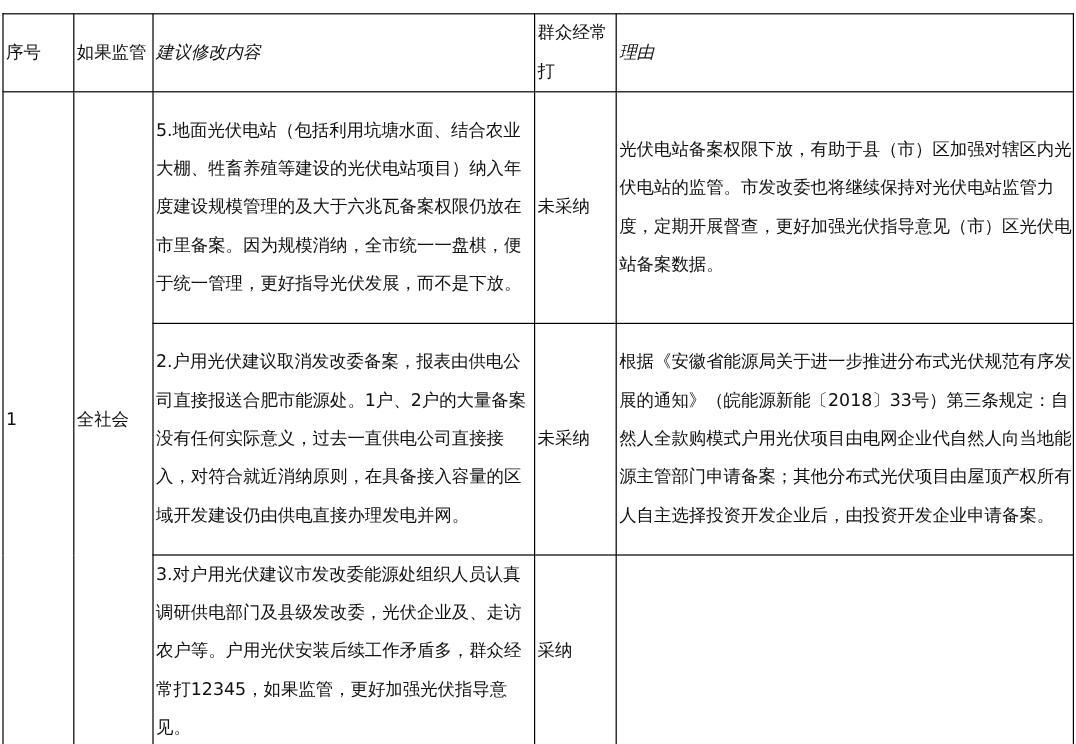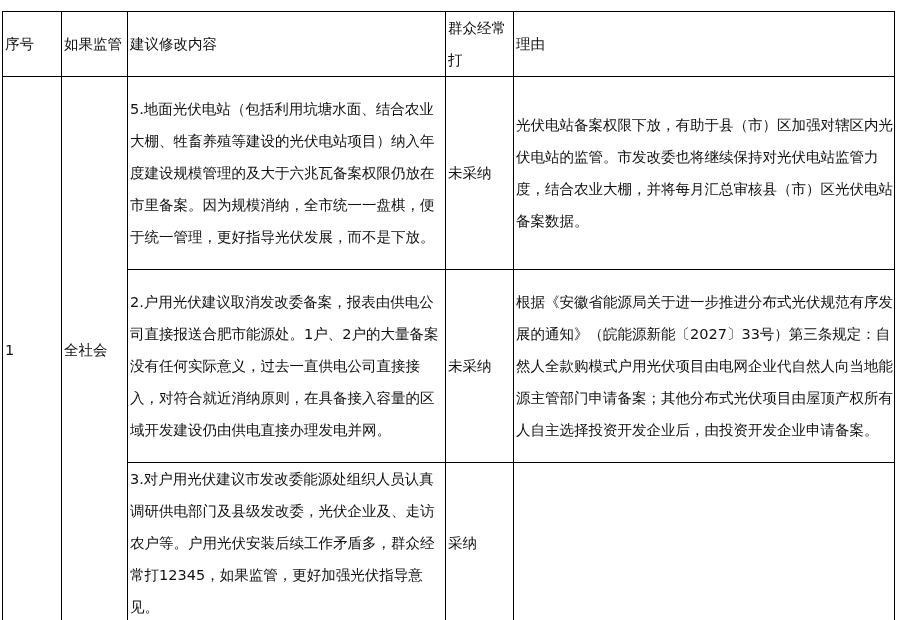--- a/index.html
+++ b/index.html
@@ -8,21 +8,21 @@
   table.doc { position: absolute; left: 2px; top: 11px; border-collapse: collapse;
               table-layout: fixed; width: 892px; }
   table.doc td, table.doc th { border: 1px solid #000; padding: 0 0 0 2px; font-weight: normal;
               font-size: 14.5px; line-height: 32px; vertical-align: middle; text-align: left;
               word-break: break-all; overflow: hidden; }
   col.c1 { width: 59px; } col.c2 { width: 66px; } col.c3 { width: 318px; }
   col.c4 { width: 68px; } col.c5 { width: 381px; }
   tr.hdr { height: 65px; }
   th.h-seq { vertical-align: bottom; text-align: center; line-height: 28px; padding-bottom: 2px; }
   th.h-unit { vertical-align: top; line-height: 30px; padding-left: 0; }
-  th.h-center { vertical-align: top; text-align: center; line-height: 30px; }
+  th.h-center { vertical-align: top; text-align: center; line-height: 30px; font-style: italic; }
   th.h-adopt { vertical-align: top; line-height: 30px; padding-left: 0; }
   tr.r1 { height: 193px; } tr.r2 { height: 193px; padding-left: 16px; } tr.r3 { height: 160px; }
   td.content { vertical-align: top; padding: 6px 2px 0 2px; }
   td.reason { vertical-align: top; padding: 6px 2px 0 2px; }
   td.status { padding-left: 0; }
 </style>
 </head>
 <body>
 
 <table class="doc">
@@ -39,26 +39,26 @@
     <th class="h-unit">如果监管</th>
     <th class="h-center">建议修改内容</th>
     <th class="h-adopt">群众经常打</th>
     <th class="h-center">理由</th>
   </tr>
   <tr class="r1">
     <td rowspan="3">1</td>
     <td rowspan="3">全社会</td>
     <td class="content">5.地面光伏电站（包括利用坑塘水面、结合农业大棚、牲畜养殖等建设的光伏电站项目）纳入年度建设规模管理的及大于六兆瓦备案权限仍放在市里备案。因为规模消纳，全市统一一盘棋，便于统一管理，更好指导光伏发展，而不是下放。</td>
     <td class="status">未采纳</td>
-    <td class="reason">光伏电站备案权限下放，有助于县（市）区加强对辖区内光伏电站的监管。市发改委也将继续保持对光伏电站监管力度，结合农业大棚，并将每月汇总审核县（市）区光伏电站备案数据。</td>
+    <td class="reason">光伏电站备案权限下放，有助于县（市）区加强对辖区内光伏电站的监管。市发改委也将继续保持对光伏电站监管力度，定期开展督查，更好加强光伏指导意见（市）区光伏电站备案数据。</td>
   </tr>
   <tr class="r2">
     <td class="content">2.户用光伏建议取消发改委备案，报表由供电公司直接报送合肥市能源处。1户、2户的大量备案没有任何实际意义，过去一直供电公司直接接入，对符合就近消纳原则，在具备接入容量的区域开发建设仍由供电直接办理发电并网。</td>
     <td class="status">未采纳</td>
-    <td class="reason">根据《安徽省能源局关于进一步推进分布式光伏规范有序发展的通知》（皖能源新能〔2027〕33号）第三条规定：自然人全款购模式户用光伏项目由电网企业代自然人向当地能源主管部门申请备案；其他分布式光伏项目由屋顶产权所有人自主选择投资开发企业后，由投资开发企业申请备案。</td>
+    <td class="reason">根据《安徽省能源局关于进一步推进分布式光伏规范有序发展的通知》（皖能源新能〔2018〕33号）第三条规定：自然人全款购模式户用光伏项目由电网企业代自然人向当地能源主管部门申请备案；其他分布式光伏项目由屋顶产权所有人自主选择投资开发企业后，由投资开发企业申请备案。</td>
   </tr>
   <tr class="r3">
     <td class="content">3.对户用光伏建议市发改委能源处组织人员认真调研供电部门及县级发改委，光伏企业及、走访农户等。户用光伏安装后续工作矛盾多，群众经常打12345，如果监管，更好加强光伏指导意见。</td>
     <td class="status">采纳</td>
     <td class="reason"></td>
   </tr>
 </tbody>
   </table>
 
 </body></html>

